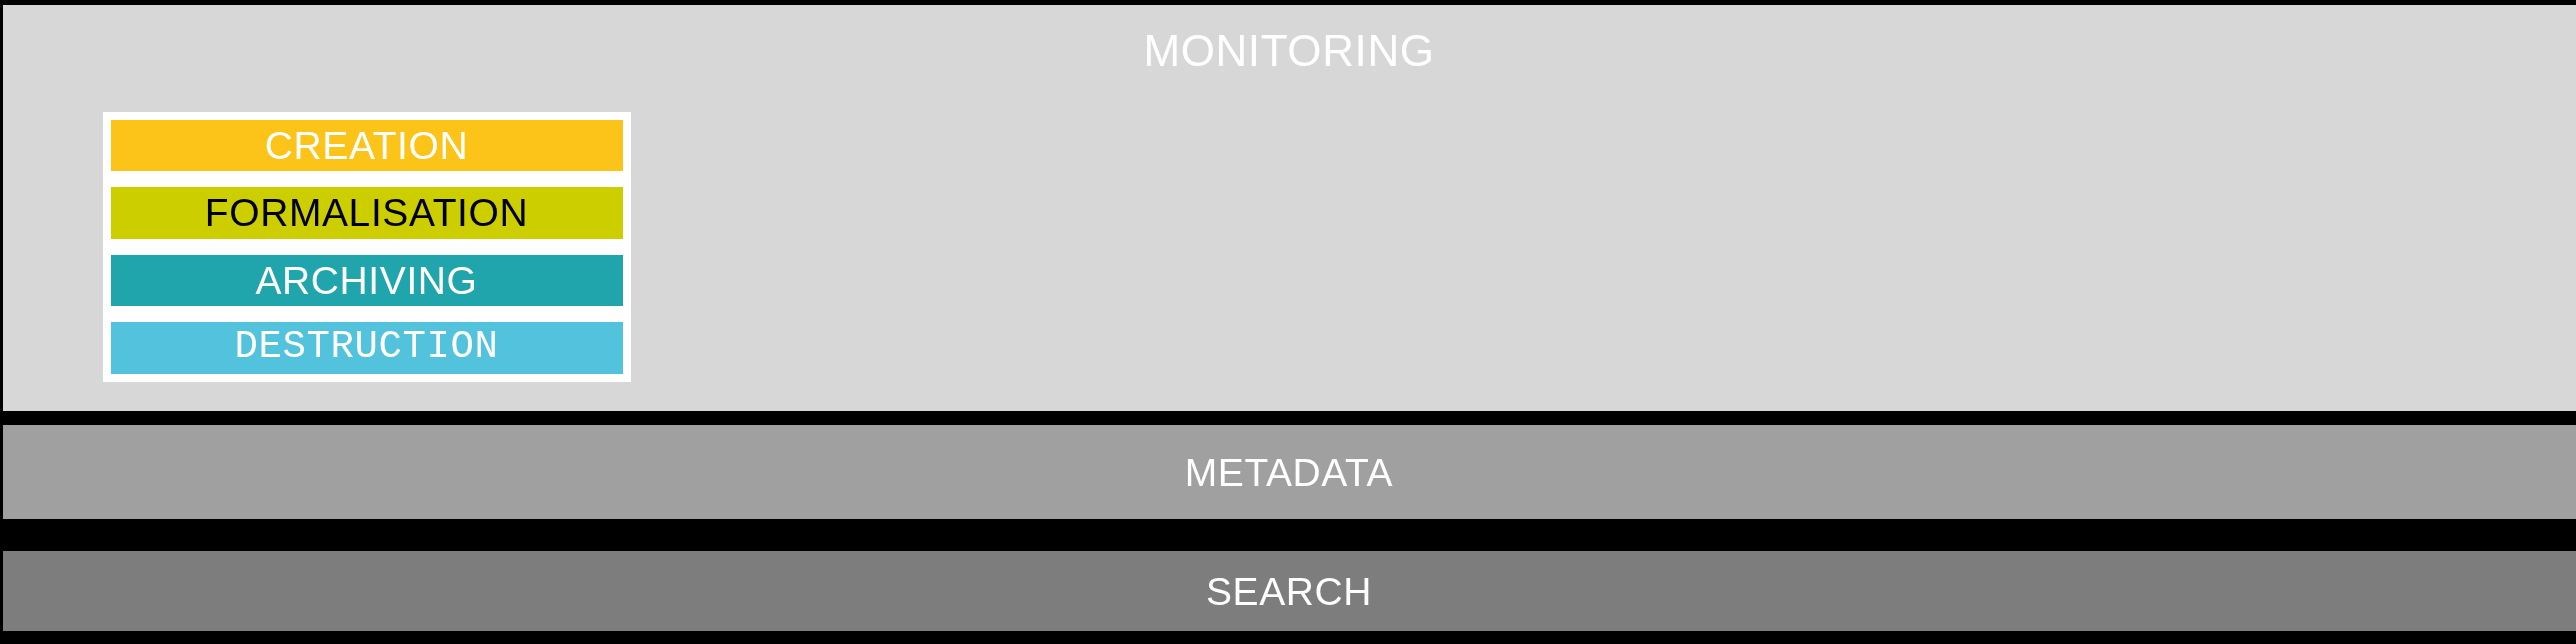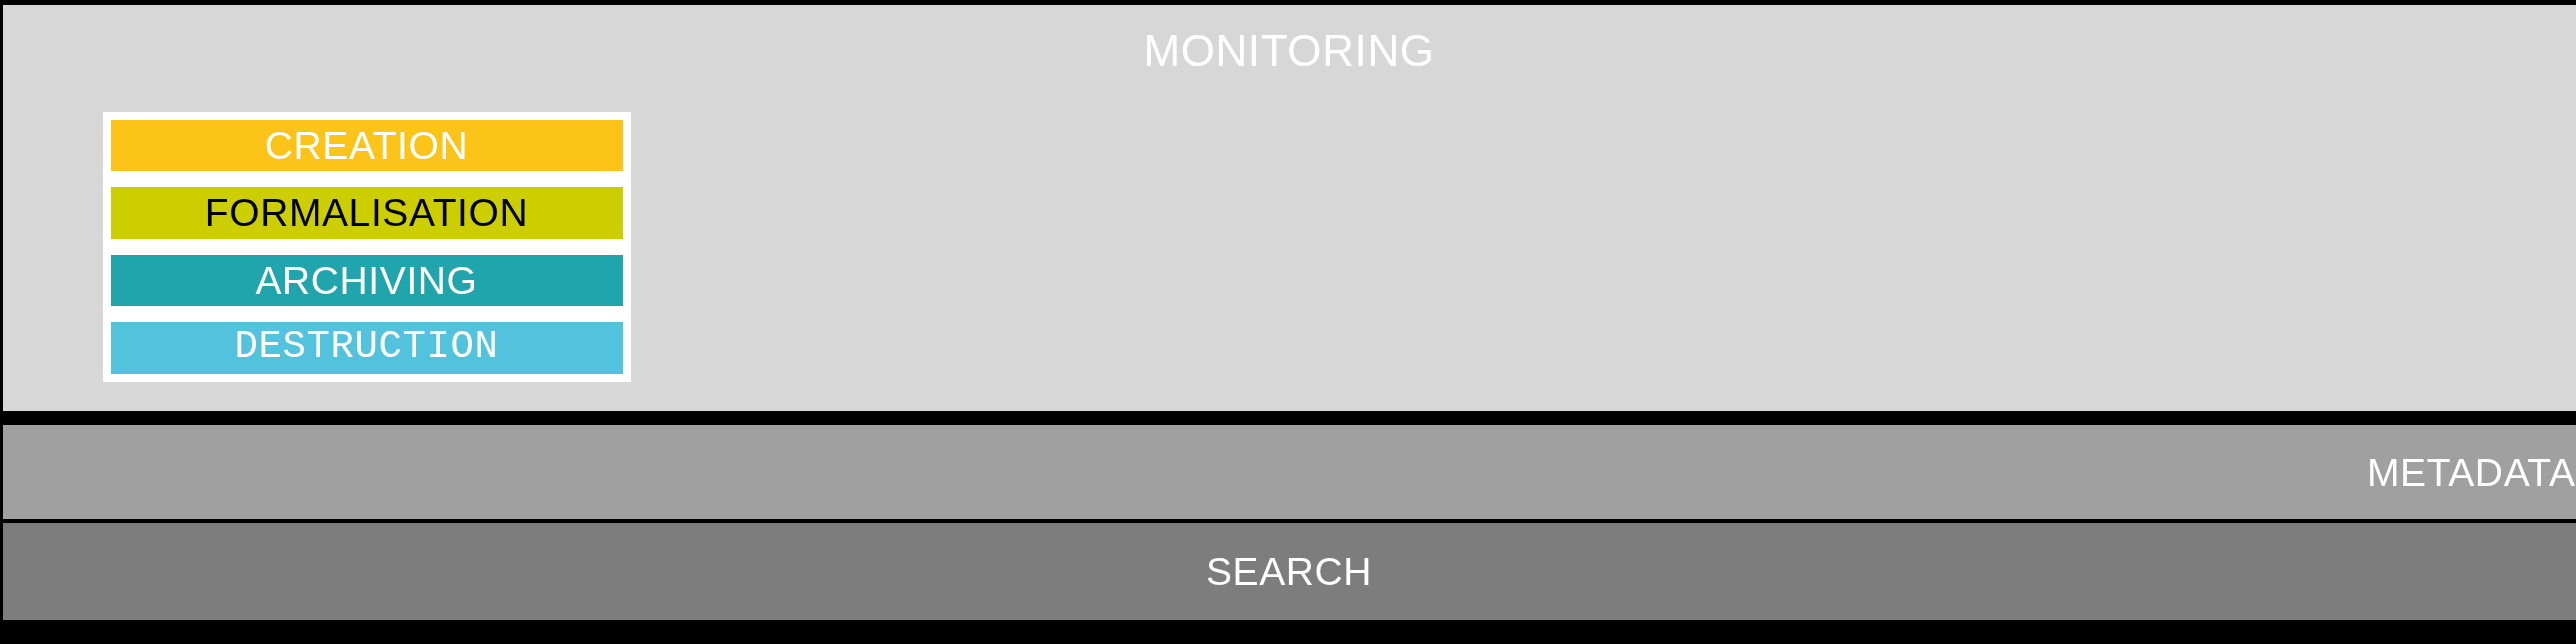--- a/index.html
+++ b/index.html
@@ -89,26 +89,25 @@
     width: 2573px;
     display: flex;
     align-items: center;
     justify-content: center;
     box-sizing: border-box;
   }
 
   .layer-bar.metadata-bar {
     top: 425px;
     height: 94px;
-    justify-content: flex-end;
   }
 
   .layer-bar.search-bar {
-    top: 523px;
-    height: 97px;
+    top: 551px;
+    height: 80px;
   }
 
   .layer-label {
     color: #FFFFFF;
     font-size: 39px;
     font-weight: 400;
     letter-spacing: 0.6px;
     line-height: 1;
     white-space: nowrap;
     user-select: none;

